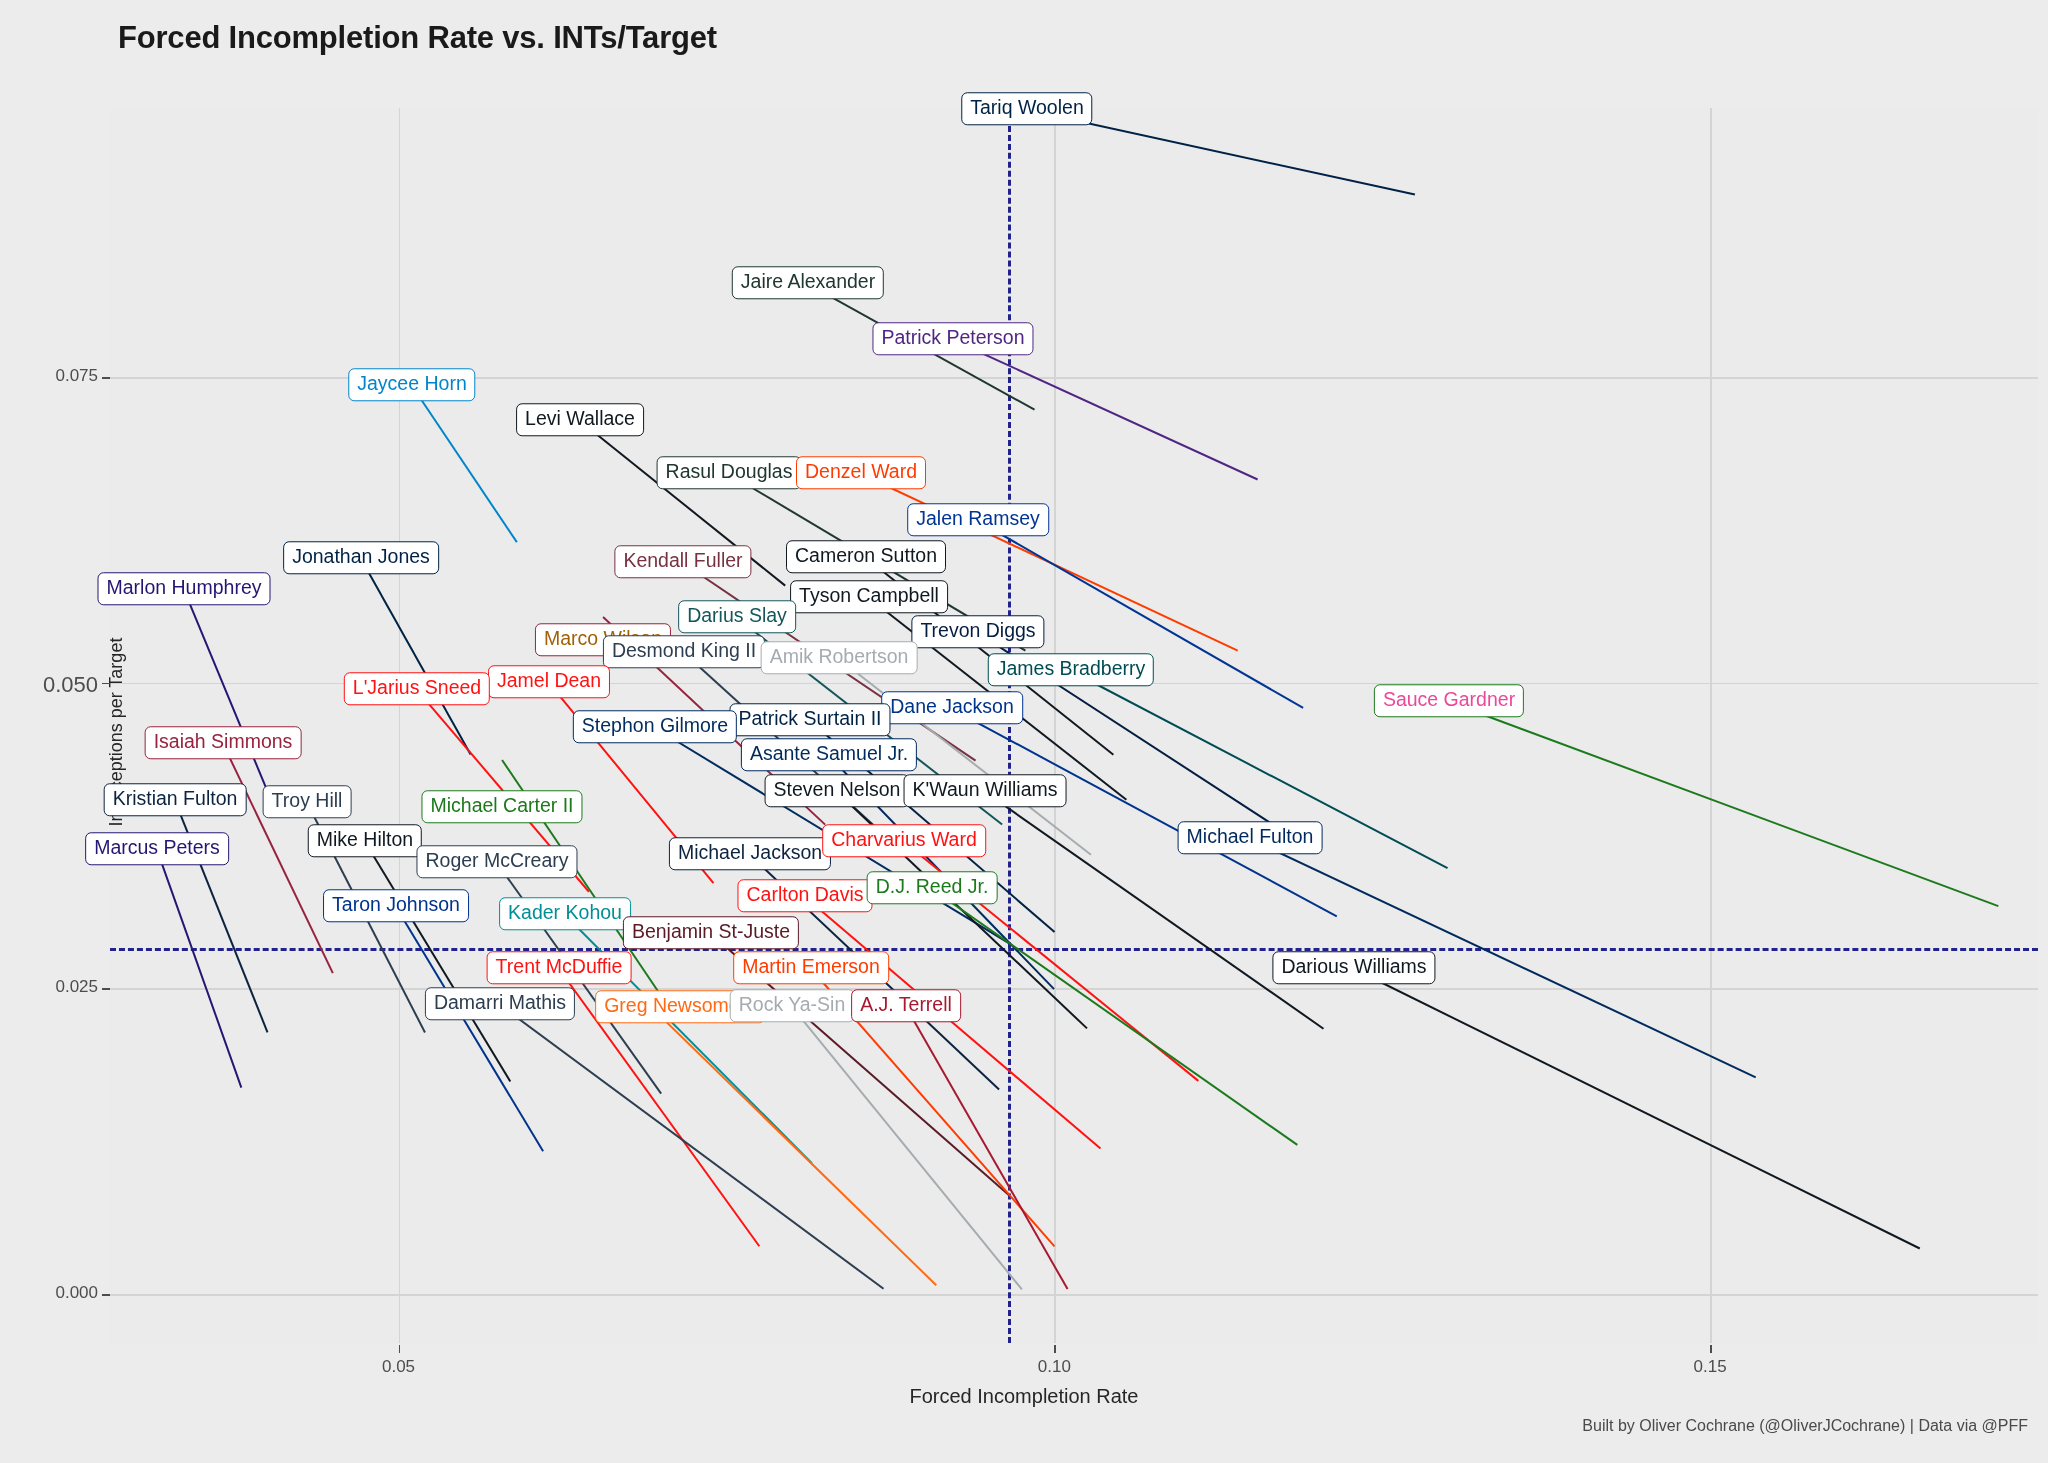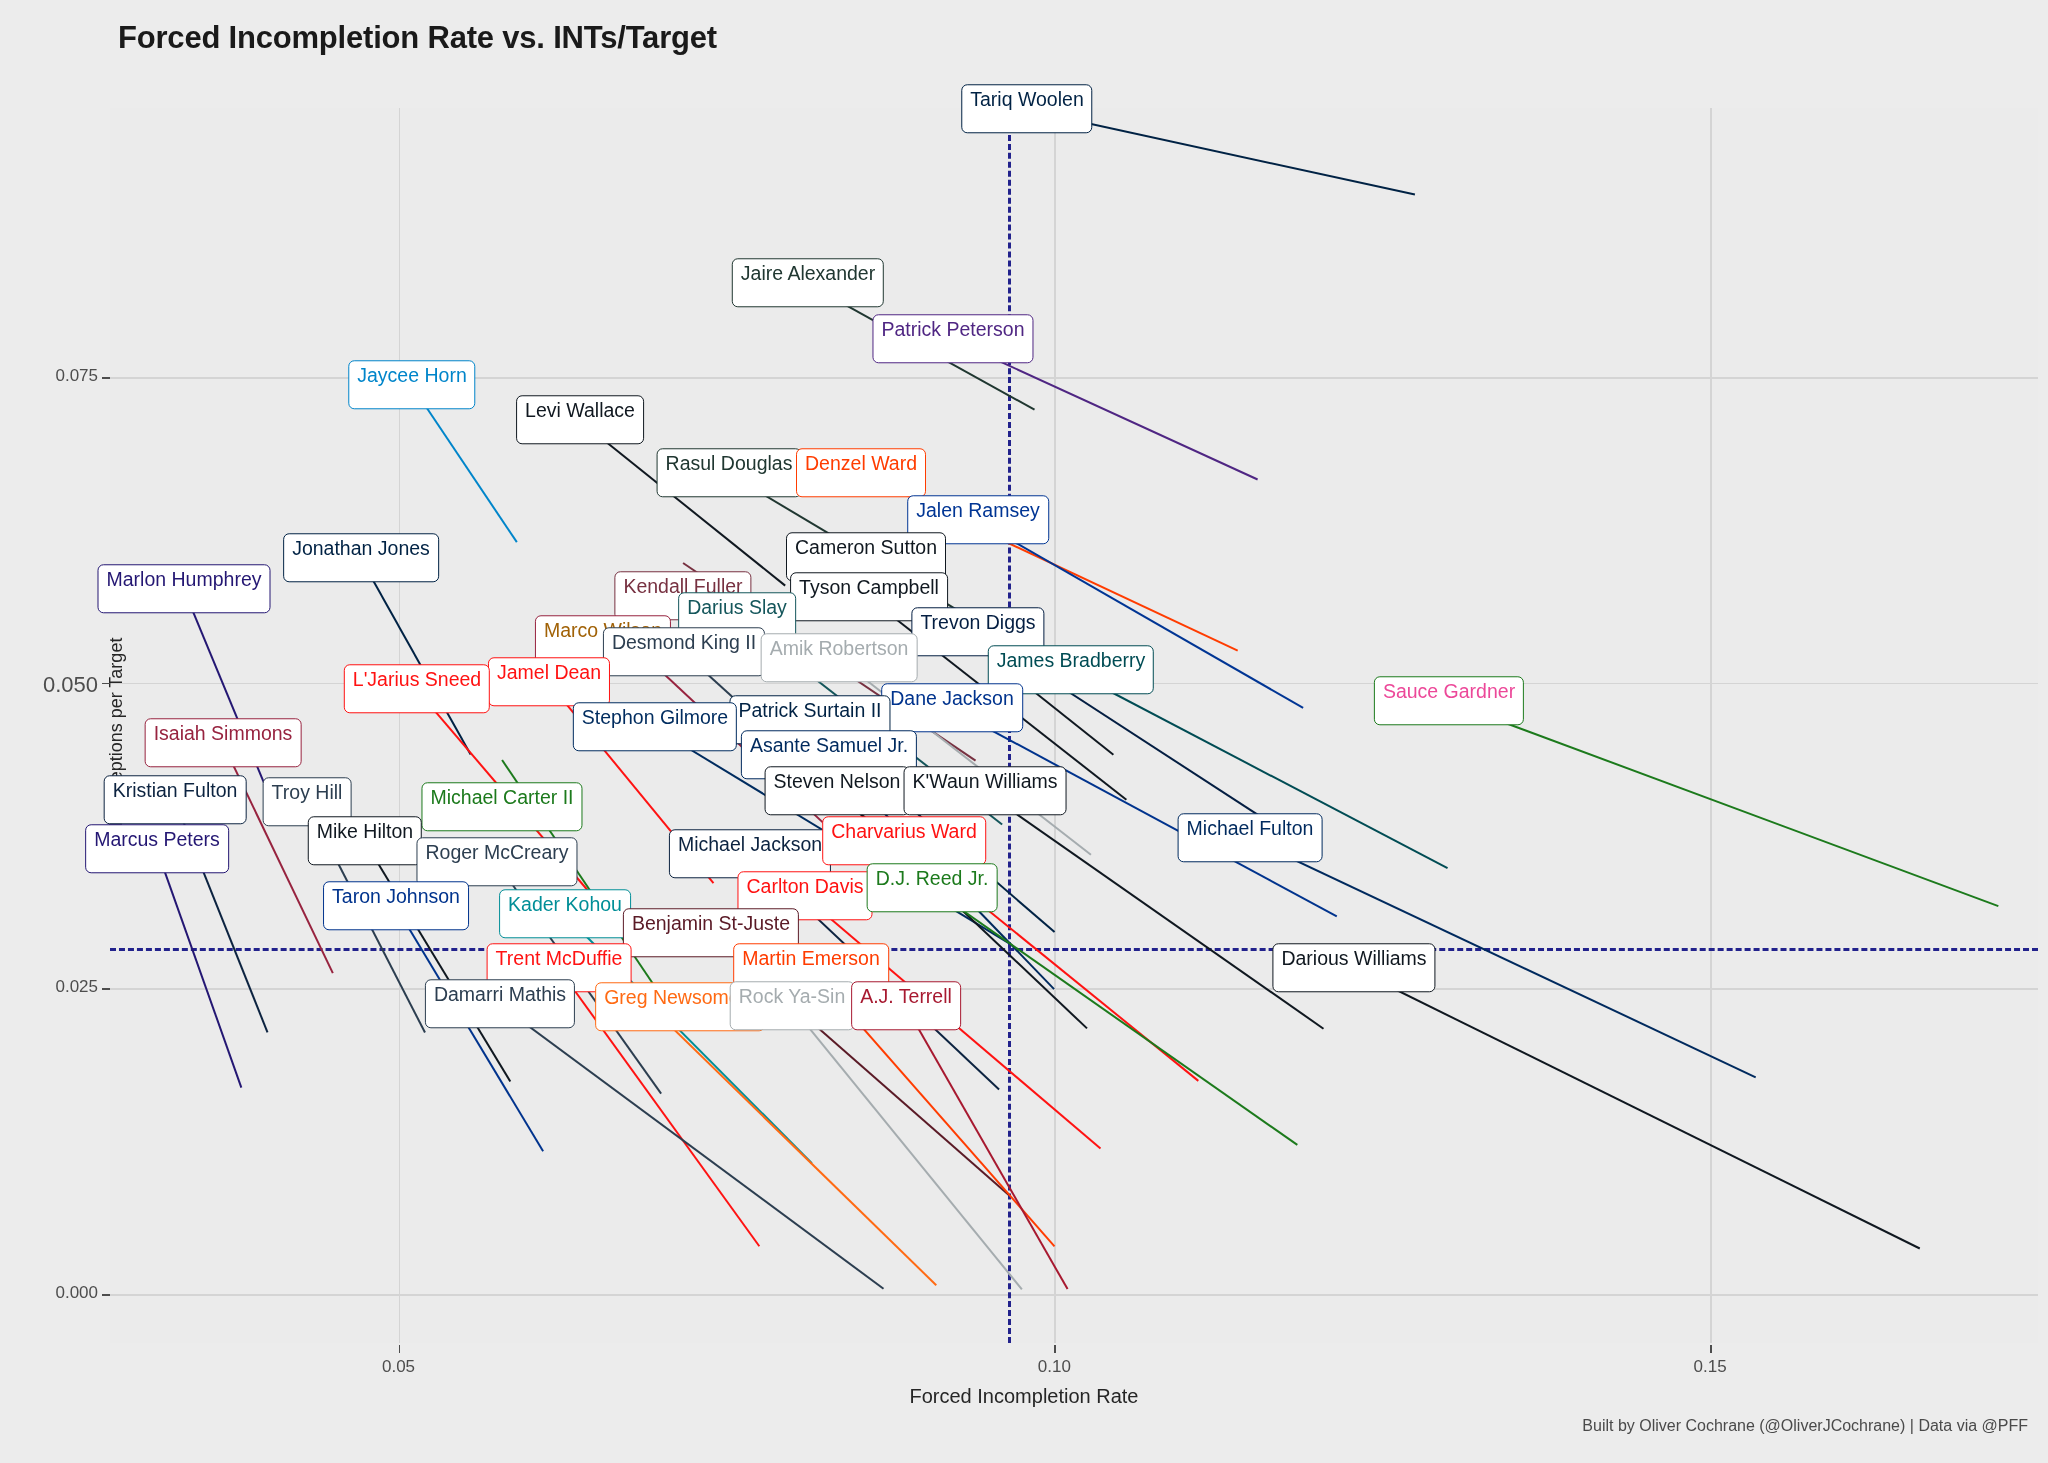--- a/index.html
+++ b/index.html
@@ -118,21 +118,21 @@
     white-space: nowrap;
   }
 
   
   .player-label {
     position: absolute;
     transform: translate(-50%, -50%);
     background: #FFFFFF;
     border: 1.6px solid #2C3E50;
     border-radius: 6px;
-    padding: 4px 8px 23px 8px;
+    padding: 4px 8px 7px 8px;
     font-size: 19.5px;
     line-height: 1.05;
     color: #2C3E50;
     white-space: nowrap;
     box-sizing: border-box;
   }
 
   
   .leader {
     position: absolute;
@@ -231,21 +231,21 @@
     <div class="player-label" style="left: 1027px; top: 109px; color: rgb(0, 34, 68); border-color: rgb(0, 34, 68);">Tariq Woolen</div>
     <div class="player-label" style="left: 808px; top: 283px; color: rgb(32, 55, 49); border-color: rgb(32, 55, 49);">Jaire Alexander</div>
     <div class="player-label" style="left: 953px; top: 339px; color: rgb(79, 38, 131); border-color: rgb(79, 38, 131);">Patrick Peterson</div>
     <div class="player-label" style="left: 412px; top: 385px; color: rgb(0, 133, 202); border-color: rgb(0, 133, 202);">Jaycee Horn</div>
     <div class="player-label" style="left: 580px; top: 420px; color: rgb(16, 24, 32); border-color: rgb(16, 24, 32);">Levi Wallace</div>
     <div class="player-label" style="left: 729px; top: 473px; color: rgb(32, 55, 49); border-color: rgb(32, 55, 49);">Rasul Douglas</div>
     <div class="player-label" style="left: 861px; top: 473px; color: rgb(255, 60, 0); border-color: rgb(255, 60, 0);">Denzel Ward</div>
     <div class="player-label" style="left: 978px; top: 520px; color: rgb(0, 53, 148); border-color: rgb(0, 53, 148);">Jalen Ramsey</div>
     <div class="player-label" style="left: 361px; top: 558px; color: rgb(0, 34, 68); border-color: rgb(0, 34, 68);">Jonathan Jones</div>
     <div class="player-label" style="left: 866px; top: 557px; color: rgb(16, 24, 32); border-color: rgb(16, 24, 32);">Cameron Sutton</div>
-    <div class="player-label" style="left: 683px; top: 562px; color: rgb(119, 49, 65); border-color: rgb(119, 49, 65); margin-top: 34px;">Kendall Fuller</div>
+    <div class="player-label" style="left: 683px; top: 562px; color: rgb(119, 49, 65); border-color: rgb(119, 49, 65);">Kendall Fuller</div>
     <div class="player-label" style="left: 184px; top: 589px; color: rgb(36, 23, 115); border-color: rgb(36, 23, 115);">Marlon Humphrey</div>
     <div class="player-label" style="left: 869px; top: 597px; color: rgb(16, 24, 32); border-color: rgb(16, 24, 32);">Tyson Campbell</div>
     <div class="player-label" style="left: 603px; top: 640px; color: #a16207; border-color: rgb(151, 35, 63);">Marco Wilson</div>
     <div class="player-label" style="left: 737px; top: 617px; color: rgb(20, 86, 91); border-color: rgb(20, 86, 91);">Darius Slay</div>
     <div class="player-label" style="left: 978px; top: 632px; color: rgb(4, 30, 66); border-color: rgb(4, 30, 66);">Trevon Diggs</div>
     <div class="player-label" style="left: 684px; top: 652px; color: rgb(44, 62, 80); border-color: rgb(44, 62, 80);">Desmond King II</div>
     <div class="player-label" style="left: 839px; top: 658px; color: rgb(165, 172, 175); border-color: rgb(165, 172, 175);">Amik Robertson</div>
     <div class="player-label" style="left: 1071px; top: 670px; color: rgb(0, 76, 84); border-color: rgb(0, 76, 84);">James Bradberry</div>
     <div class="player-label" style="left: 549px; top: 682px; color: rgb(255, 18, 18); border-color: rgb(255, 18, 18);">Jamel Dean</div>
     <div class="player-label" style="left: 417px; top: 689px; color: rgb(255, 18, 18); border-color: rgb(255, 18, 18);">L'Jarius Sneed</div>

